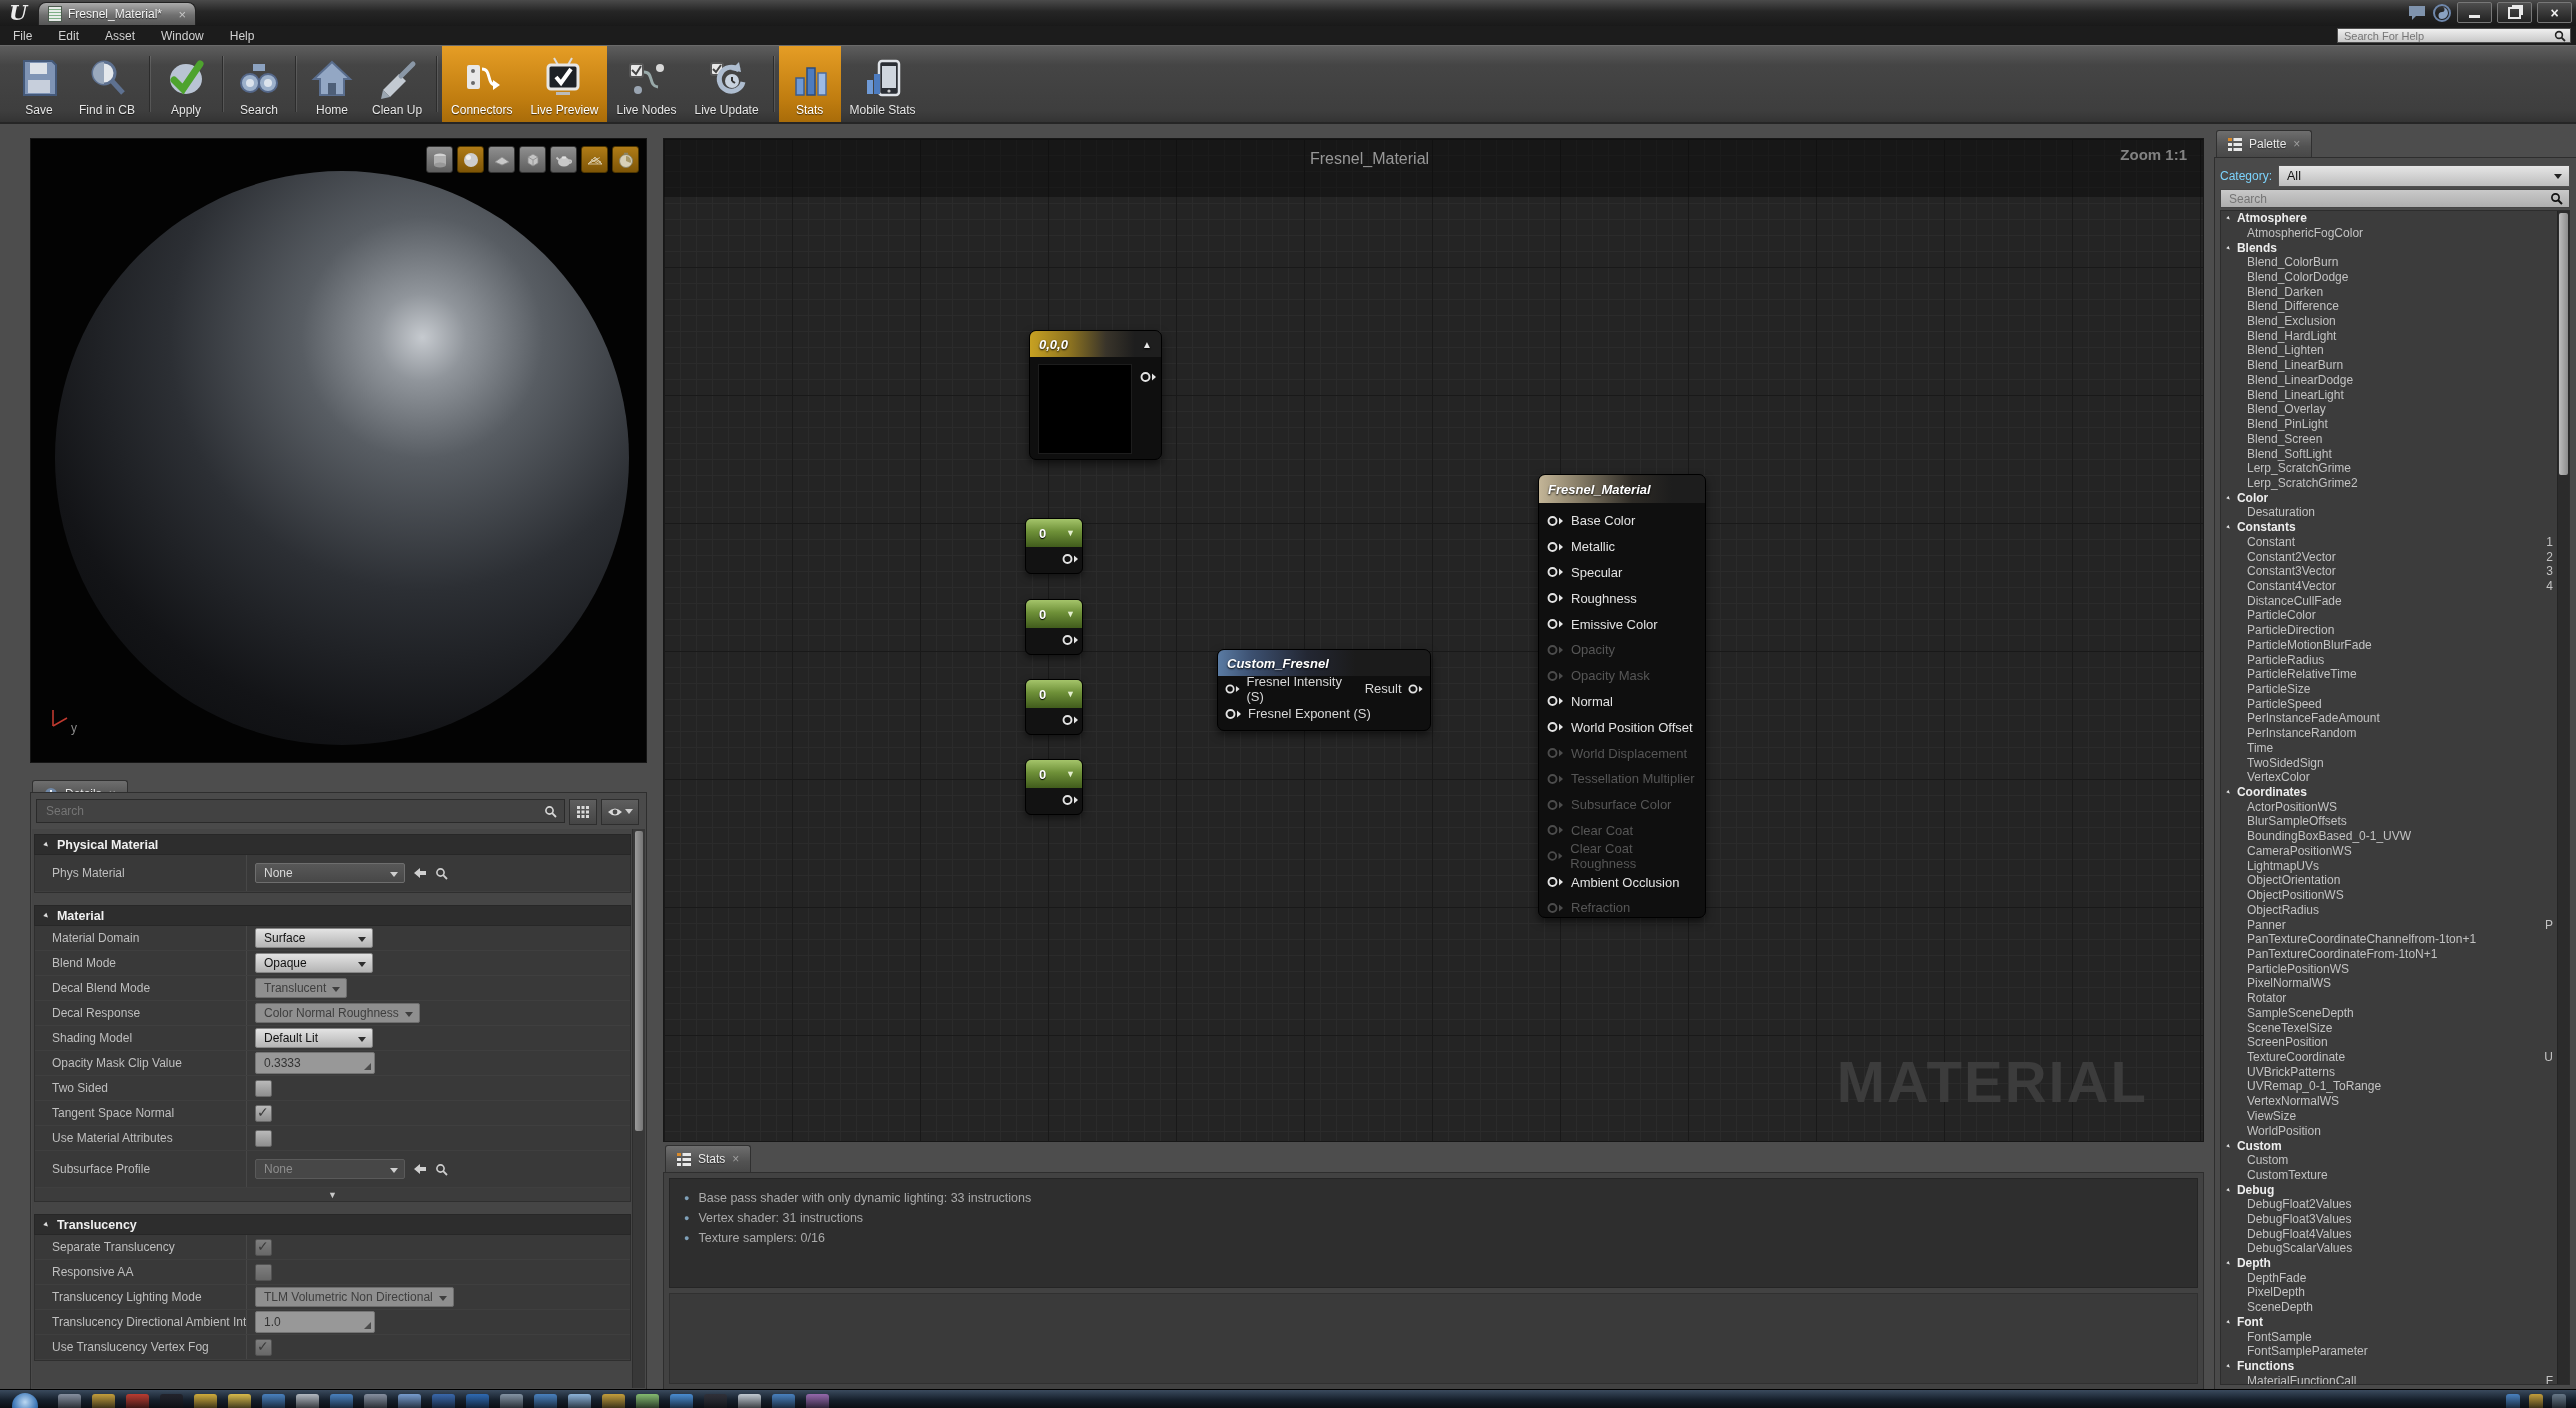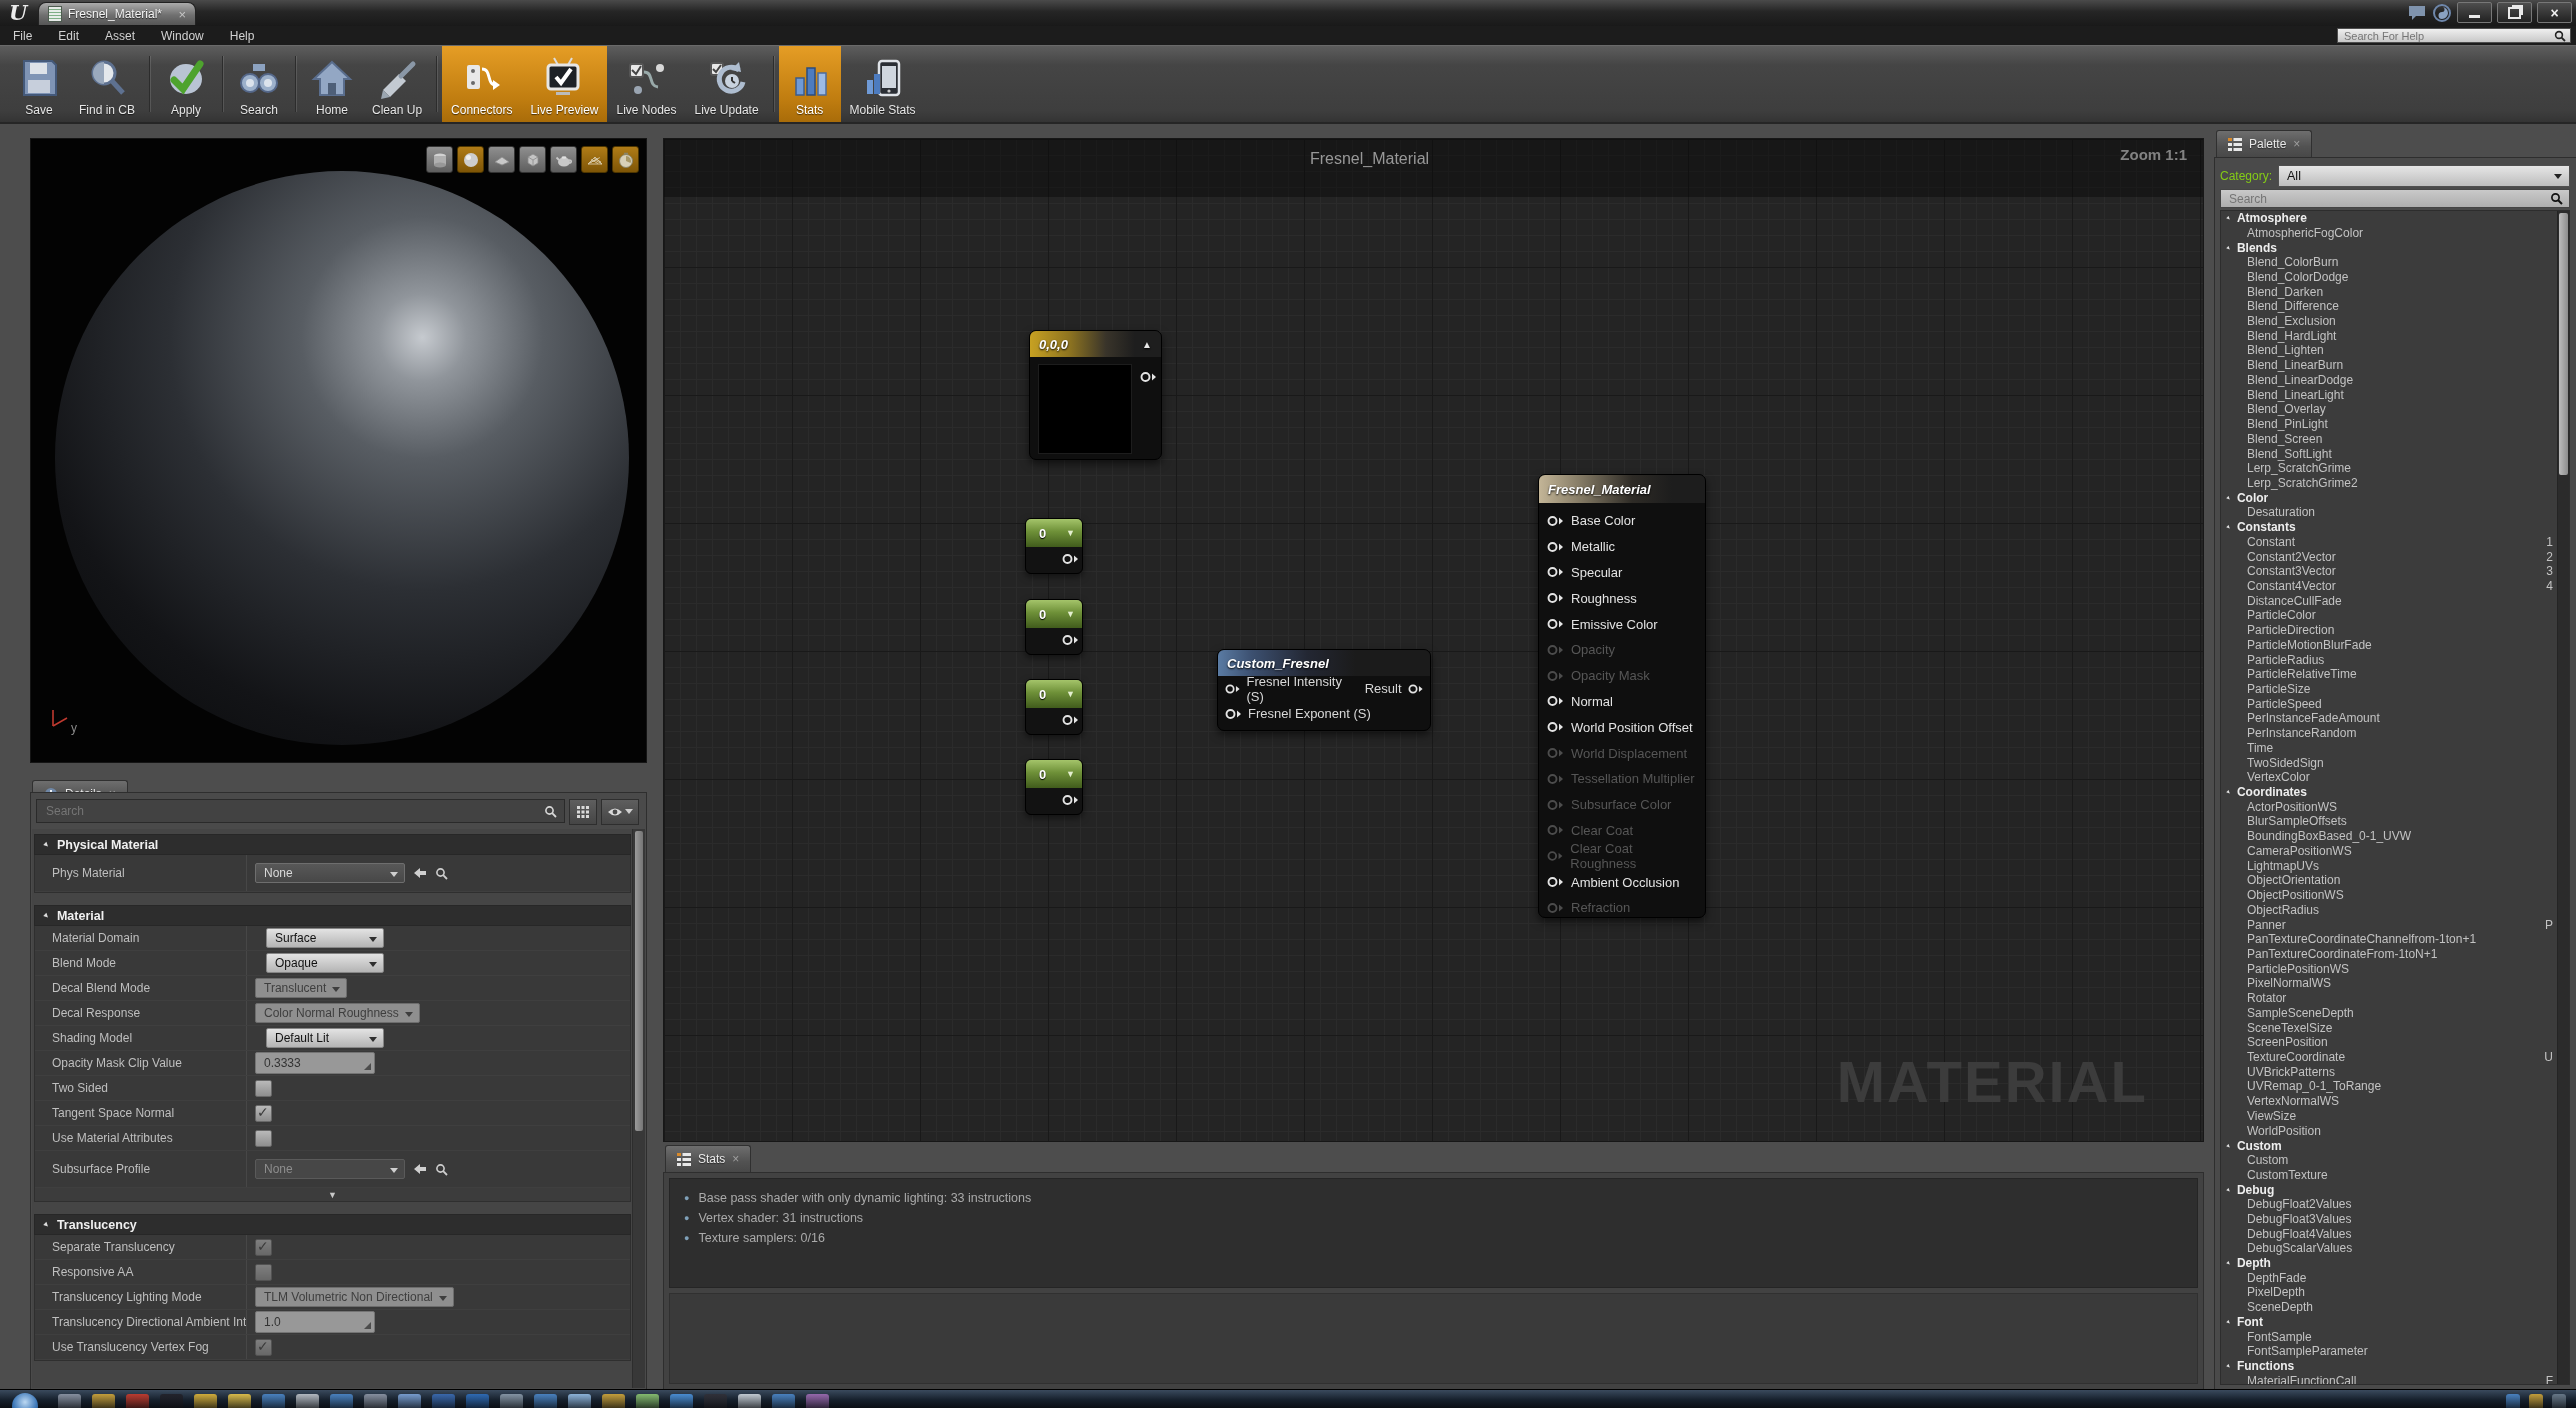--- a/index.html
+++ b/index.html
@@ -95,21 +95,21 @@
   .d-rows{background:#393939;border:1px solid #2f2f2f;border-top:none;}
   .d-row{display:flex;align-items:center;height:24px;border-bottom:1px solid #3f3f3f;}
   .d-row.tall{height:36px;}
   .d-label{width:212px;flex:none;padding-left:17px;color:#bfbfbf;font-size:12px;white-space:nowrap;
     overflow:hidden;box-sizing:border-box;border-right:1px solid #474747;align-self:stretch;
     display:flex;align-items:center;}
   .d-val{display:flex;align-items:center;gap:8px;padding-left:8px;}
   .dd{height:20px;display:inline-flex;align-items:center;position:relative;border-radius:2px;
     font-size:12px;padding:0 20px 0 8px;box-sizing:border-box;white-space:nowrap;}
   .dd::after{content:"";position:absolute;right:6px;top:8px;border:4px solid transparent;border-top:5px solid #2e2e2e;}
-  .dd.light{width:118px;background:linear-gradient(180deg,#e3e3e3,#b4b4b4);border:1px solid #858585;color:#111;margin-left:11px;}
+  .dd.light{width:118px;background:linear-gradient(180deg,#e3e3e3,#b4b4b4);border:1px solid #858585;color:#111;}
   .dd.dis{width:auto;background:#8f8f8f;border:1px solid #6d6d6d;color:#3e3e3e;}
   .dd.dis::after{border-top-color:#3e3e3e;}
   .dd.asset{width:150px;background:linear-gradient(180deg,#585858,#474747);border:1px solid #6e6e6e;color:#dadada;}
   .dd.asset::after{border-top-color:#cfcfcf;}
   .dd.asset.dis{background:#474747;color:#8e8e8e;border-color:#5a5a5a;}
   .num{height:20px;width:102px;background:#989898;border:1px solid #747474;border-radius:2px;color:#333;
     font-size:12px;display:flex;align-items:center;padding:0 8px;position:relative;}
   .num::after{content:"";position:absolute;right:3px;bottom:3px;border-left:7px solid transparent;border-bottom:7px solid #4c4c4c;}
   .checkbox{width:15px;height:15px;border-radius:2px;border:1px solid #686868;
     background:linear-gradient(180deg,#b9b9b9,#8e8e8e);position:relative;}
@@ -170,21 +170,21 @@
   .statsp .panel-body{top:27px;background:#424242;}
   .stats-content{position:absolute;top:5px;left:5px;right:5px;height:110px;background:#2e2e2e;border:1px solid #252525;padding:9px 0 0 14px;box-sizing:border-box;}
   .stats-lower{position:absolute;top:120px;left:5px;right:5px;bottom:5px;background:#3a3a3a;border:1px solid #303030;}
   .stat-li{display:flex;gap:9px;color:#aaaaaa;font-size:12.5px;line-height:20px;}
   .stat-li .bullet{color:#7fa0b8;font-size:9px;line-height:20px;}
 
   
   .palette{left:2200px;top:6px;width:366px;height:1260px;}
   .palette .panel-body{top:27px;}
   .pal-row1{position:absolute;top:7px;left:5px;right:9px;height:21px;display:flex;align-items:center;gap:6px;}
-  .pal-cat-label{color:#84cc16;font-size:12px;}
+  .pal-cat-label{color:#7dd3fc;font-size:12px;}
   .pal-dd{flex:1;height:20px;background:linear-gradient(180deg,#e6e6e6,#bdbdbd);border:1px solid #4f4f4f;
     display:flex;align-items:center;padding:0 8px;position:relative;color:#111;font-size:12.5px;}
   .pal-dd::after{content:"";position:absolute;right:7px;top:8px;border:4px solid transparent;border-top:5px solid #222;}
   .pal-search{position:absolute;top:31px;left:5px;right:9px;height:19px;
     background:linear-gradient(180deg,#c9c9c9,#aeaeae);border:1px solid #444;
     display:flex;align-items:center;padding:0 6px;box-sizing:border-box;}
   .pal-search input{flex:1;border:none;background:transparent;outline:none;color:#5e5e5e;font-size:12px;font-family:inherit;min-width:0;}
   .pal-list{position:absolute;top:52px;left:5px;right:9px;bottom:4px;background:#3c3c3c;border:1px solid #2d2d2d;overflow:hidden;}
   .pal-head{display:flex;align-items:center;height:14.72px;gap:4px;padding-left:3px;}
   .pal-head .tri{display:inline-block;transform:rotate(-45deg) scale(.6);color:#e2e2e2;font-size:9px;}

